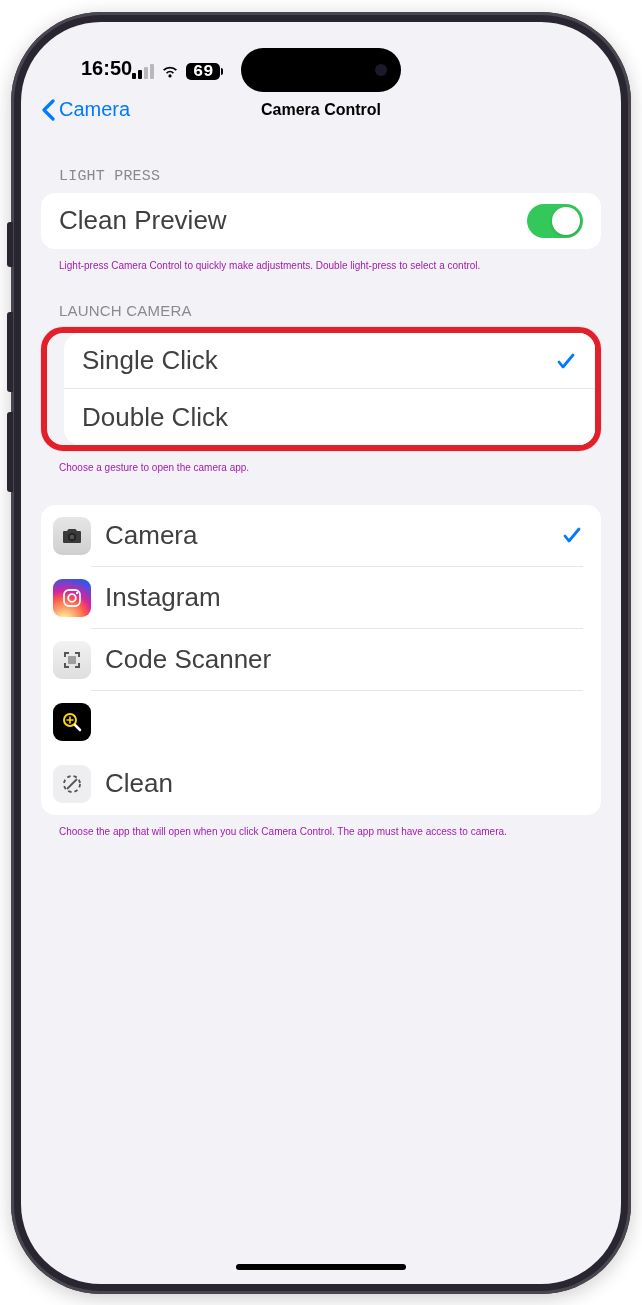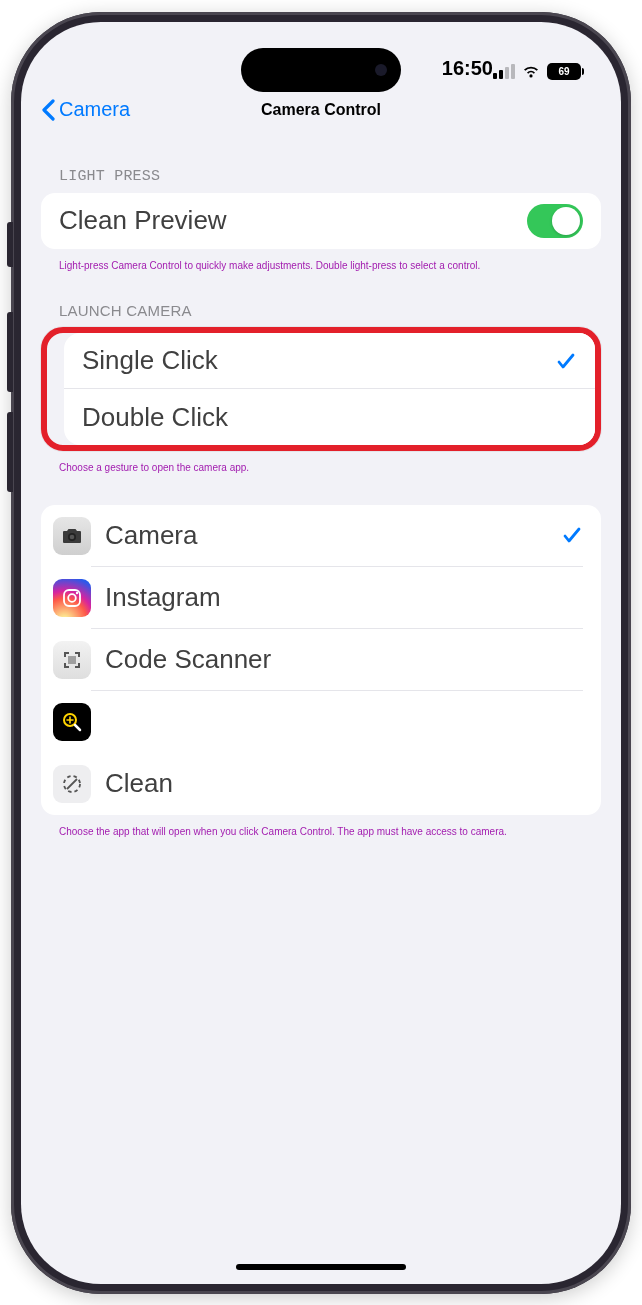--- a/index.html
+++ b/index.html
@@ -58,21 +58,21 @@
       transform: translateY(-50%);
       width: 12px;
       height: 12px;
       background: #1a1a2a;
       border-radius: 50%;
     }
     .status-bar {
       height: 60px;
       display: flex;
       align-items: flex-end;
-      justify-content: flex-end;
+      justify-content: flex-start;
       padding: 8px 40px 2px;
     }
     .status-time {
       font-size: 20px;
       font-weight: 600;
       color: #000;
       padding-left: 20px;
     }
     .status-right {
       display: flex;
@@ -97,22 +97,23 @@
     .battery {
       width: 34px;
       height: 17px;
       background: #000;
       border-radius: 5px;
       position: relative;
       display: flex;
       align-items: center;
       justify-content: center;
       color: #fff;
-      font-size: 10px;
+      font-size: 17px;
       font-weight: 700;
+      font-family: Liberation Mono, monospace;
     }
     .battery::after {
       content: "";
       position: absolute;
       right: -3px;
       top: 5px;
       width: 2px;
       height: 7px;
       background: #000;
       border-radius: 0 2px 2px 0;

